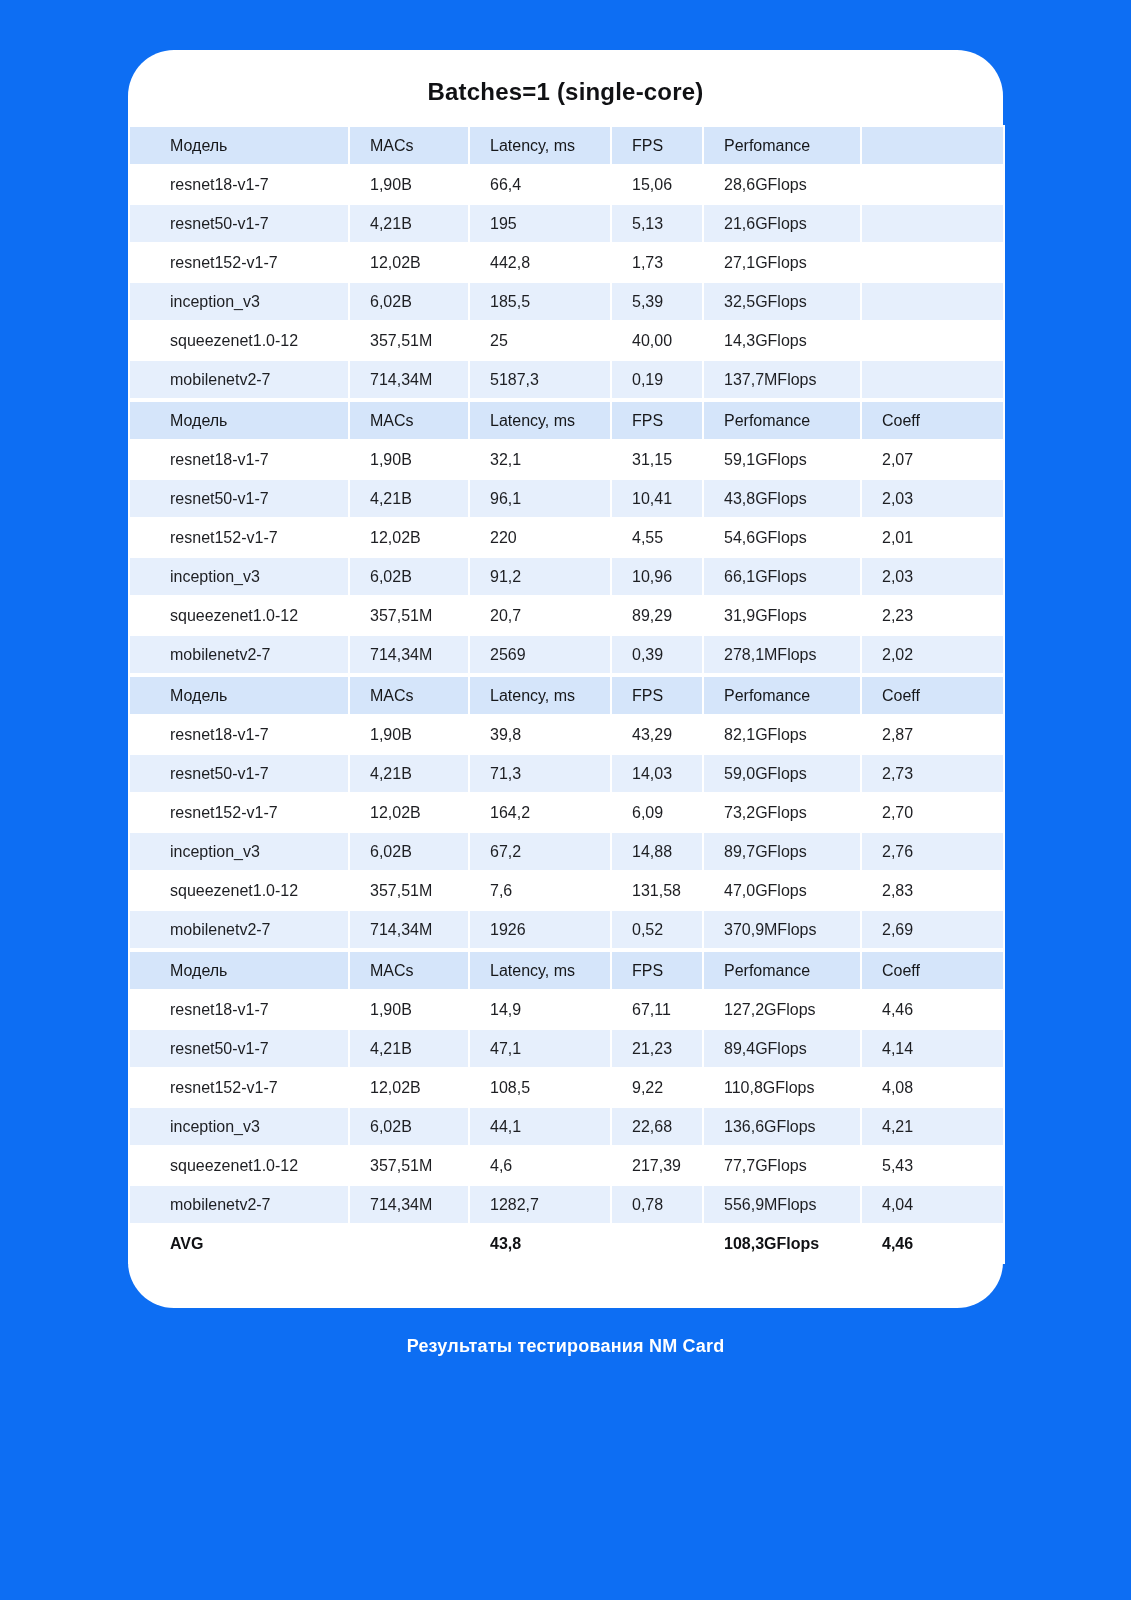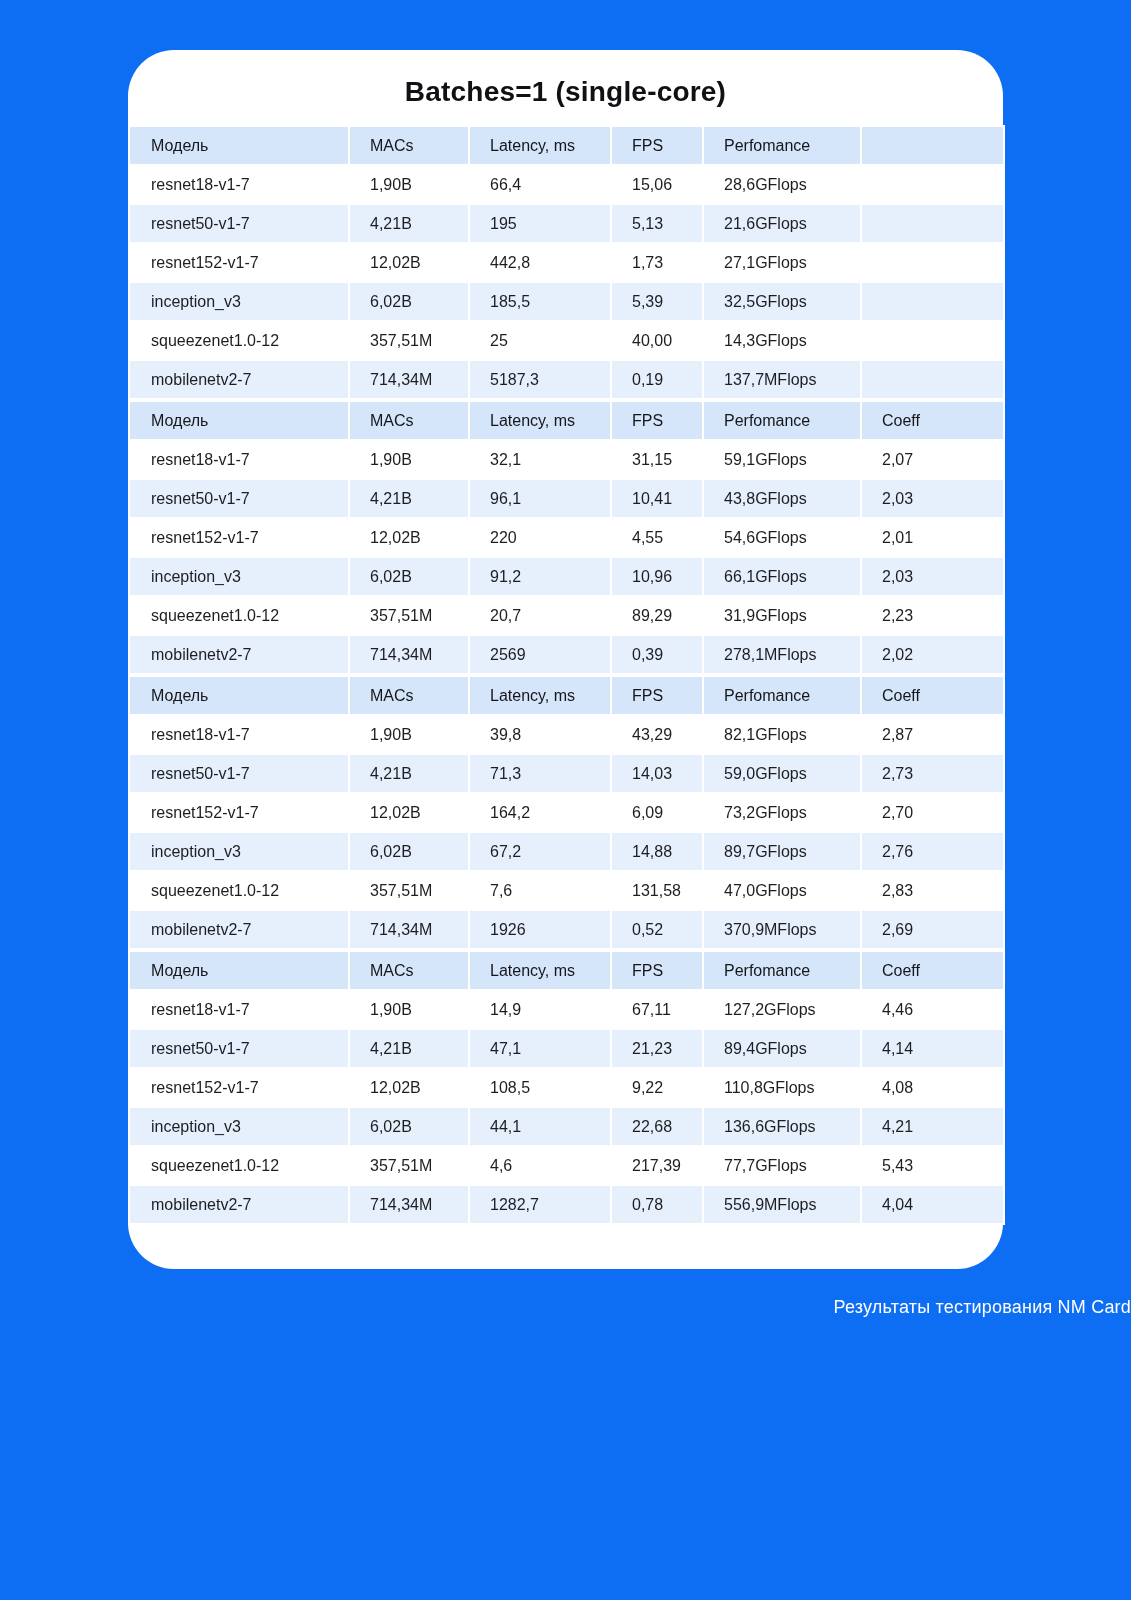--- a/index.html
+++ b/index.html
@@ -16,21 +16,21 @@
   .card {
     width: 875px;
     margin: 50px auto 0;
     background: #ffffff;
     border-radius: 46px;
     padding: 6px 0 44px;
     box-sizing: border-box;
   }
   .tbl-title {
     text-align: center;
-    font-size: 28px;
+    font-size: 24px;
     line-height: 24px;
     font-weight: 700;
     color: #101114;
     margin: 24px 0 21px;
     letter-spacing: 0.2px;
   }
   table {
     width: 100%;
     border-collapse: collapse;
     table-layout: fixed;
@@ -46,37 +46,37 @@
     height: 37px;
     padding: 0 4px 0 20px;
     font-size: 16px;
     text-align: left;
     vertical-align: middle;
     color: #1d1e22;
     font-weight: 400;
     white-space: nowrap;
     overflow: hidden;
   }
-  th:first-child, td:first-child { padding-left: 21px; }
+  th:first-child, td:first-child { padding-left: 40px; }
   thead th {
     background: #D5E5FA;
     color: #16171a;
   }
   tbody td { background: #ffffff; }
   tbody tr:nth-child(even) td { background: #E6EFFC; }
   tbody tr.summary td {
     font-weight: 700;
     background: #ffffff;
     color: #101114;
   }
   .caption {
-    text-align: right;
+    text-align: center;
     color: #ffffff;
     font-size: 18px;
-    font-weight: 400;
+    font-weight: 700;
     margin-top: 28px;
     letter-spacing: 0.2px;
   }
 </style>
 </head>
 <body>
 
 <main class="card">
 
   <section>
@@ -361,20 +361,28 @@
             <td>5,43</td>
           </tr>
           <tr>
             <td>mobilenetv2-7</td>
             <td>714,34M</td>
             <td>1282,7</td>
             <td>0,78</td>
             <td>556,9MFlops</td>
             <td>4,04</td>
           </tr>
+          <tr class="summary">
+            <td>AVG</td>
+            <td></td>
+            <td>43,8</td>
+            <td></td>
+            <td>108,3GFlops</td>
+            <td>4,46</td>
+          </tr>
         </tbody>
     </table>
   </section>
 
 </main>
 
 <footer>
   <p class="caption">Результаты тестирования NM Card</p>
 </footer>
 

